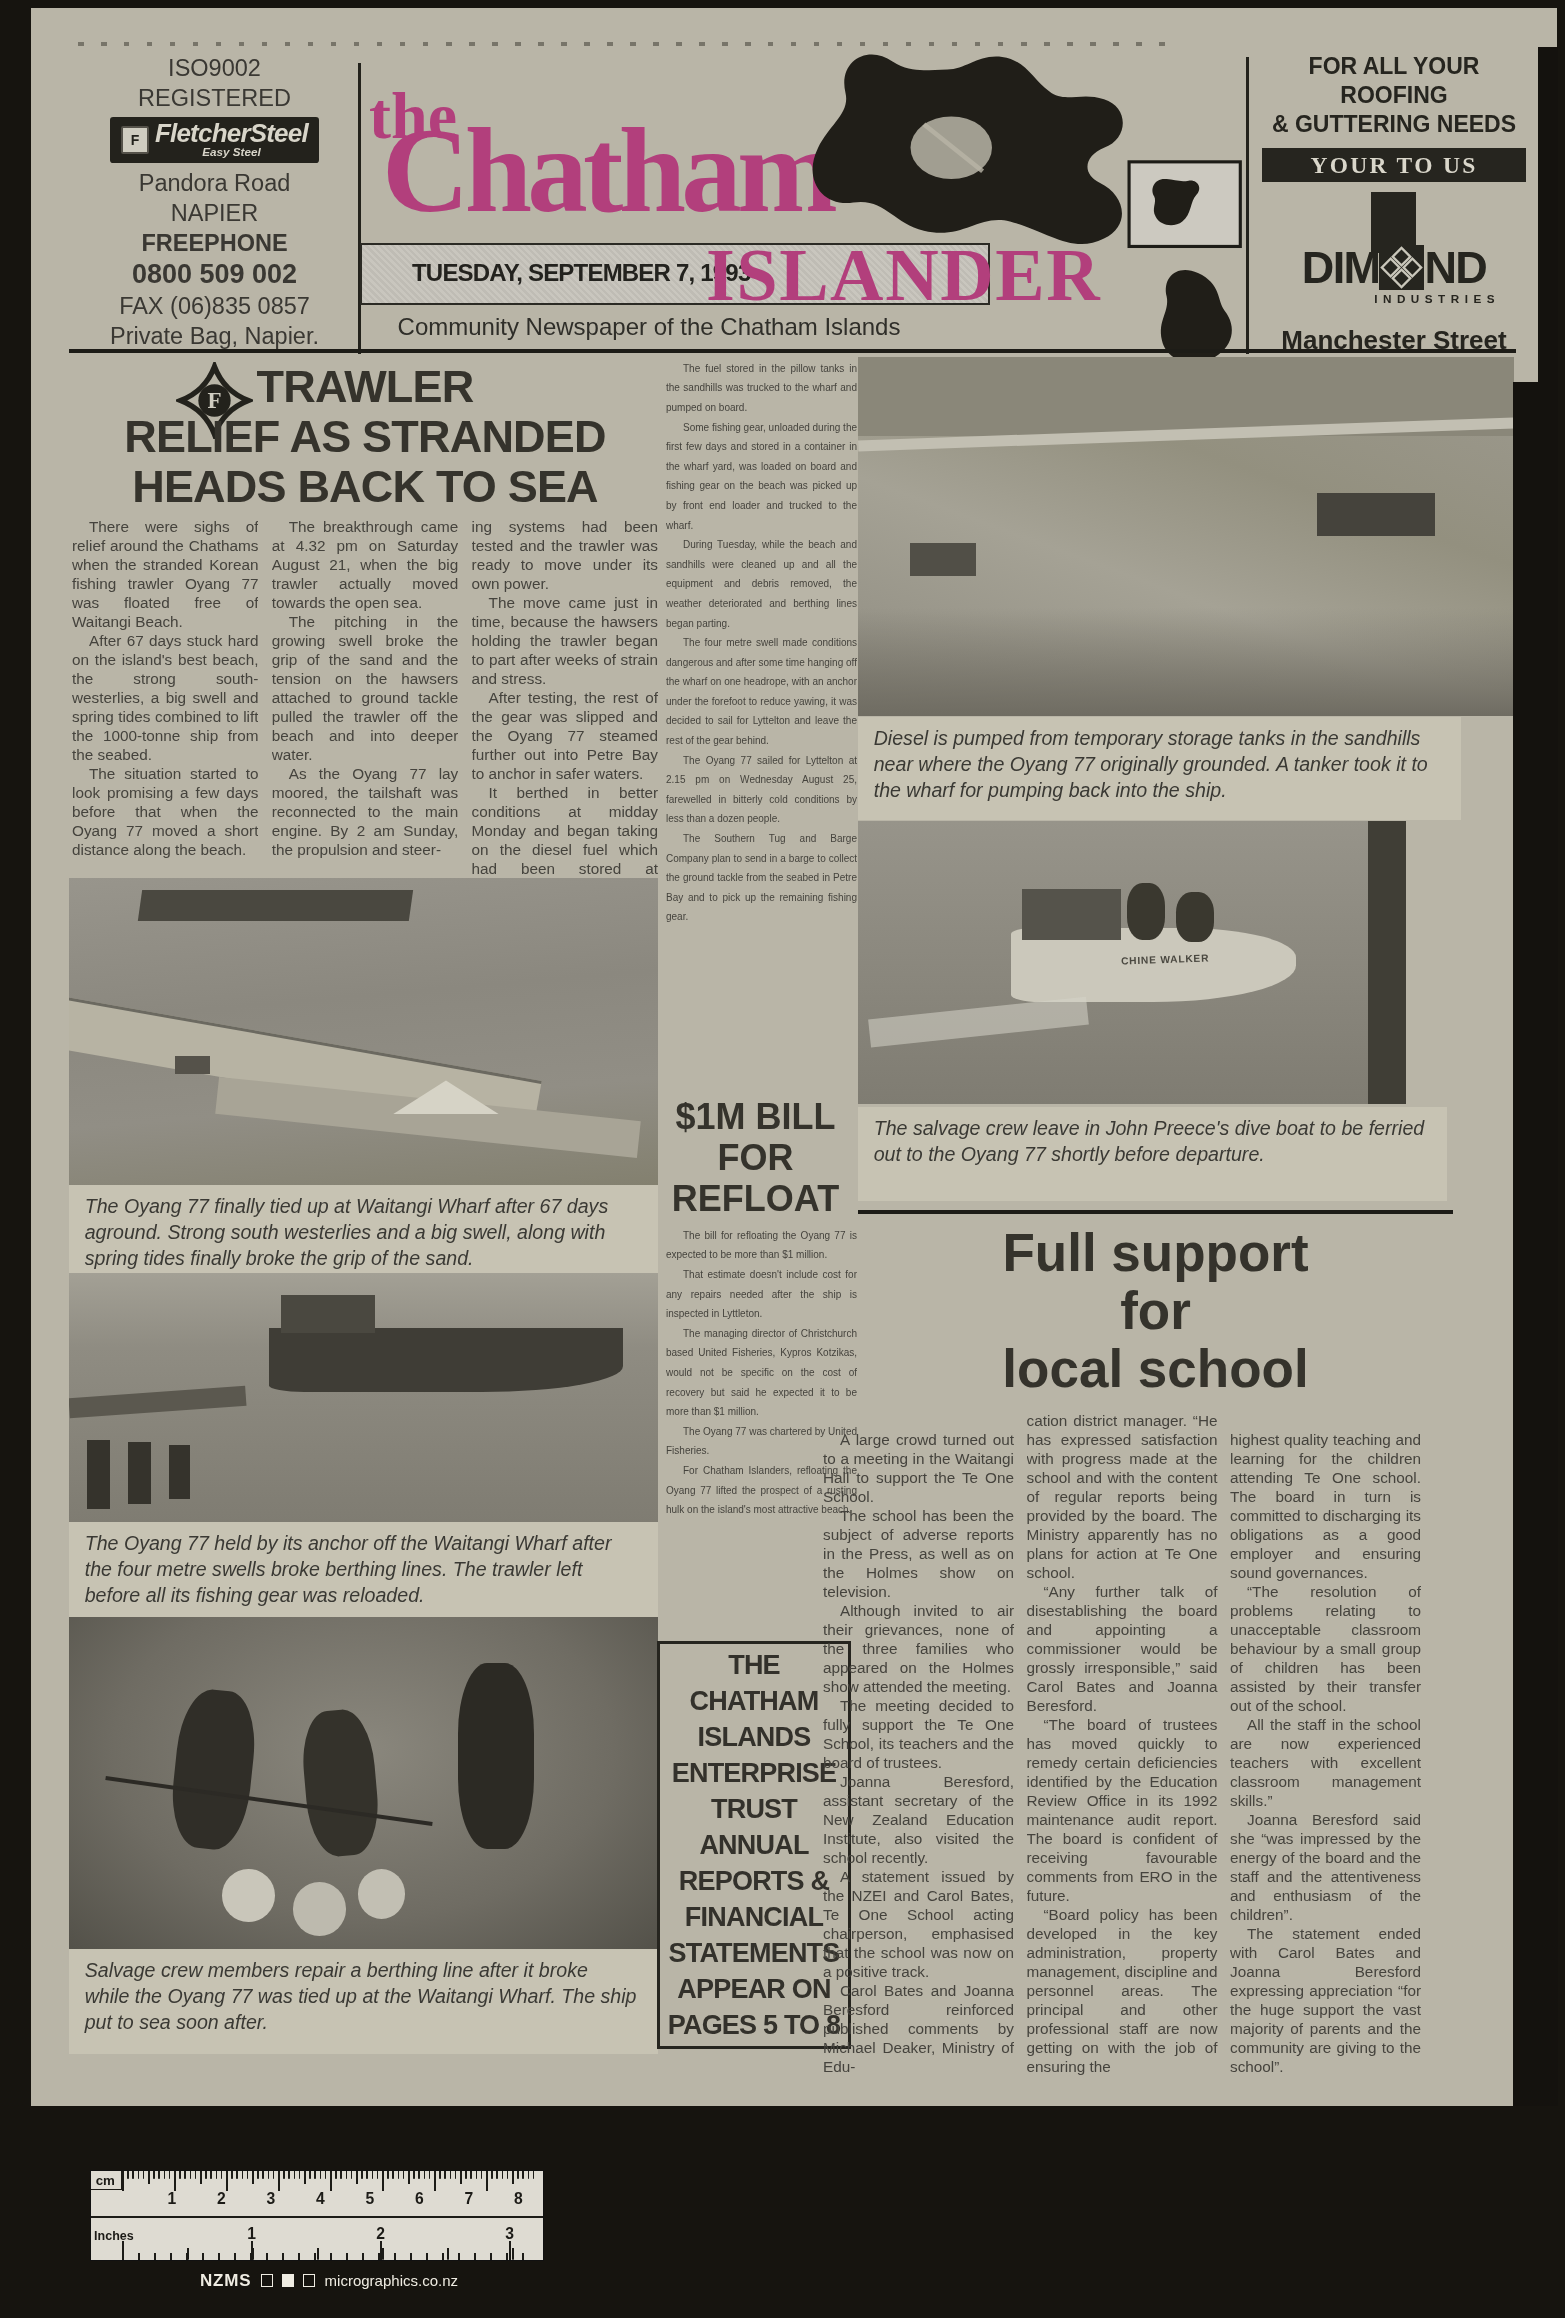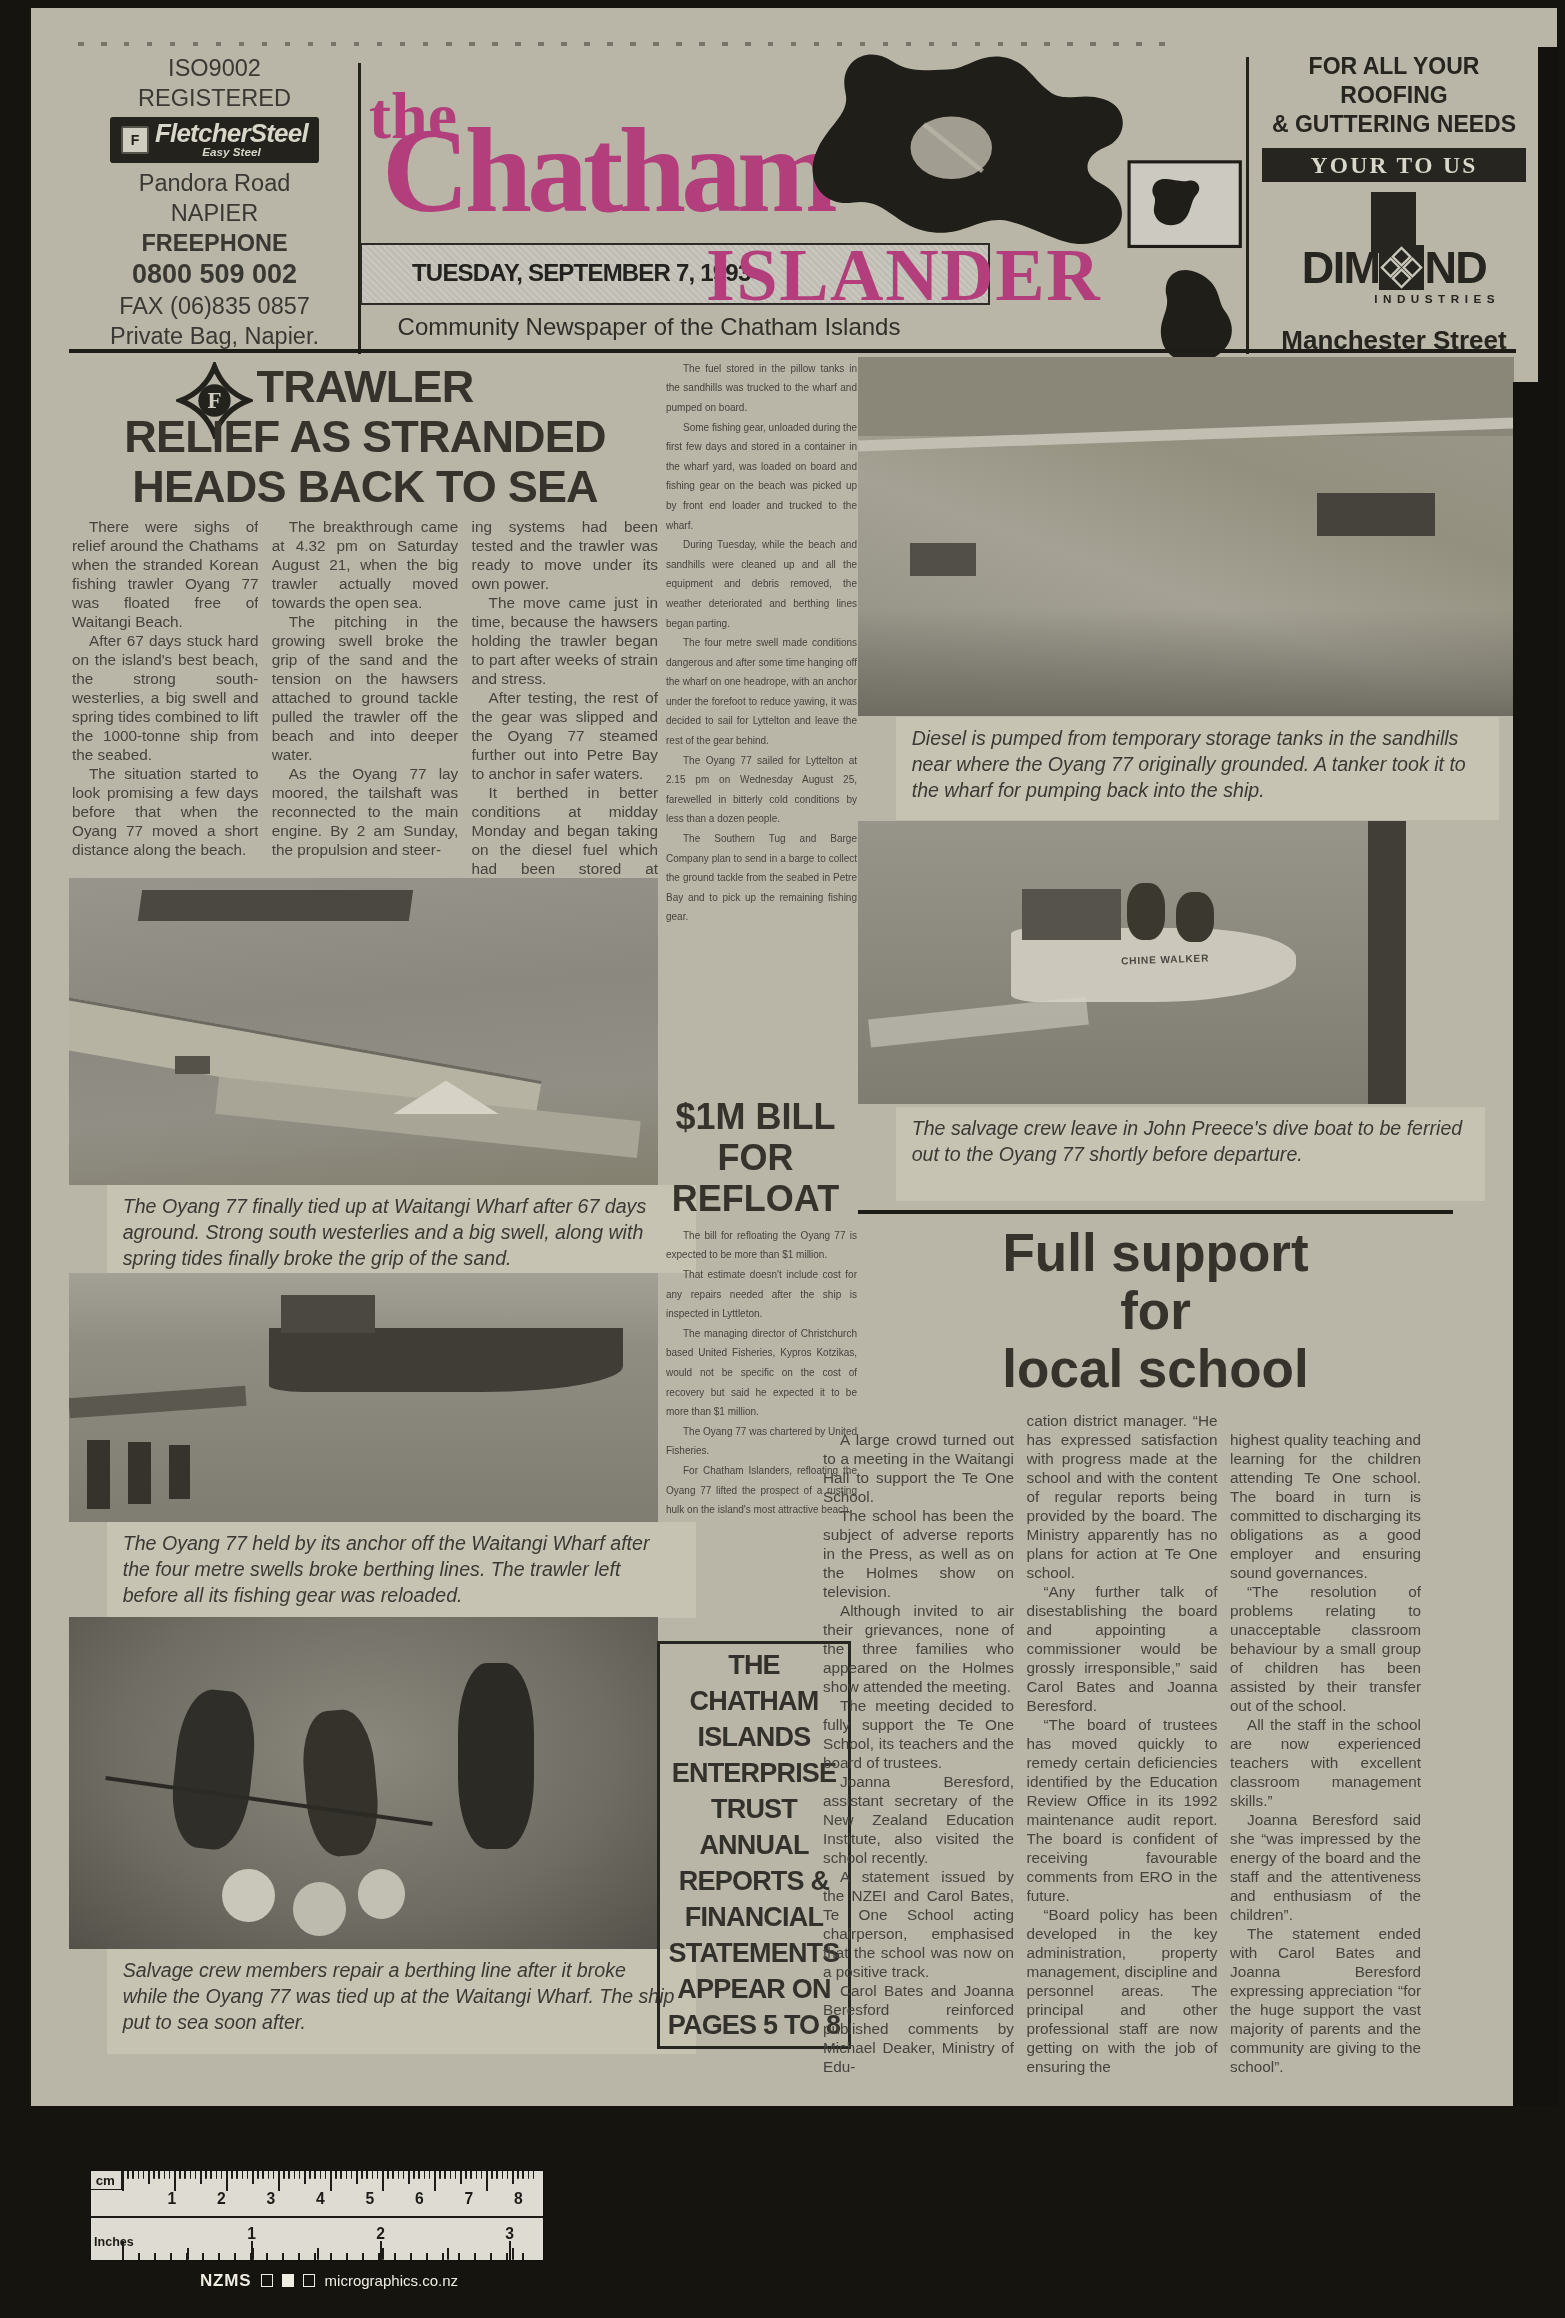--- a/index.html
+++ b/index.html
@@ -75,21 +75,21 @@
   .c4b{top:1218px;height:411px;}
 
   .promo{position:absolute;left:626px;top:1633px;width:188px;height:402px;border:3.9px solid #26251f;
          display:flex;flex-direction:column;justify-content:center;}
   .promo p{font-weight:bold;font-size:27px;line-height:36px;text-align:center;letter-spacing:-0.8px;color:#33312b;}
 
   
   .photo{position:absolute;overflow:hidden;}
   .ph-shape{position:absolute;}
   .caption{position:absolute;background:#c7c3b3;font-style:italic;font-size:19.6px;line-height:26px;
-           color:#3a3934;padding:7.8px 20.4px 6.3px 15.7px;box-sizing:border-box;margin-left:38px;}
+           color:#3a3934;padding:7.8px 20.4px 6.3px 15.7px;box-sizing:border-box;}
 
   .photo1{left:38px;top:870px;width:589px;height:307px;
           background:linear-gradient(175deg,#98958c 0%,#8b887f 40%,#918e85 70%,#83806f 100%);}
   .photo2{left:38px;top:1265px;width:589px;height:249px;
           background:linear-gradient(180deg,#a3a095 0%,#8f8c82 30%,#7f7c72 100%);}
   .photo3{left:38px;top:1609px;width:589px;height:332px;
           background:radial-gradient(ellipse at 50% 40%,#8a877d 0%,#6f6c63 60%,#535149 100%);}
   .photoR1{left:827px;top:349px;width:656px;height:359px;
            background:linear-gradient(200deg,#9d9a8f 0%,#93907f 35%,#a5a295 60%,#8e8b80 100%);}
   .photoR2{left:827px;top:813px;width:548px;height:283px;
@@ -118,21 +118,21 @@
   .cm-nums p{width:52px;text-align:center;font-size:15.7px;font-weight:bold;}
   .mid-line{position:absolute;left:0;right:0;top:45px;height:2.3px;background:#1c1b17;}
   .in-nums{position:absolute;left:96px;bottom:17px;display:flex;}
   .in-nums p{width:129px;text-align:center;font-size:15.7px;font-weight:bold;}
   .in-ticks{position:absolute;left:31px;right:4.7px;bottom:0;height:19px;
     background-image:
       repeating-linear-gradient(90deg,#1c1b17 0 1.6px,transparent 1.6px 16px),
       repeating-linear-gradient(90deg,#1c1b17 0 1.6px,transparent 1.6px 65px),
       repeating-linear-gradient(90deg,#1c1b17 0 2.3px,transparent 2.3px 129px);
     background-size:100% 7px,100% 11.7px,100% 19px;background-repeat:no-repeat;background-position:bottom;}
-  .in-label{position:absolute;left:3.1px;bottom:11px;font-size:12.5px;font-weight:bold;}
+  .in-label{position:absolute;left:3.1px;bottom:17px;font-size:12.5px;font-weight:bold;}
 
   .credit{position:absolute;left:200px;top:2267px;width:258px;height:27px;display:flex;align-items:center;
           gap:9.4px;color:#efece2;}
   .credit-org{font-weight:bold;font-size:17px;letter-spacing:0.8px;}
   .credit-sq{width:11.7px;height:11.7px;border:1.6px solid #efece2;display:inline-block;}
   .credit-sq.fill{background:#efece2;}
   .credit-site{font-size:15px;}
 </style>
 </head>
 <body>

